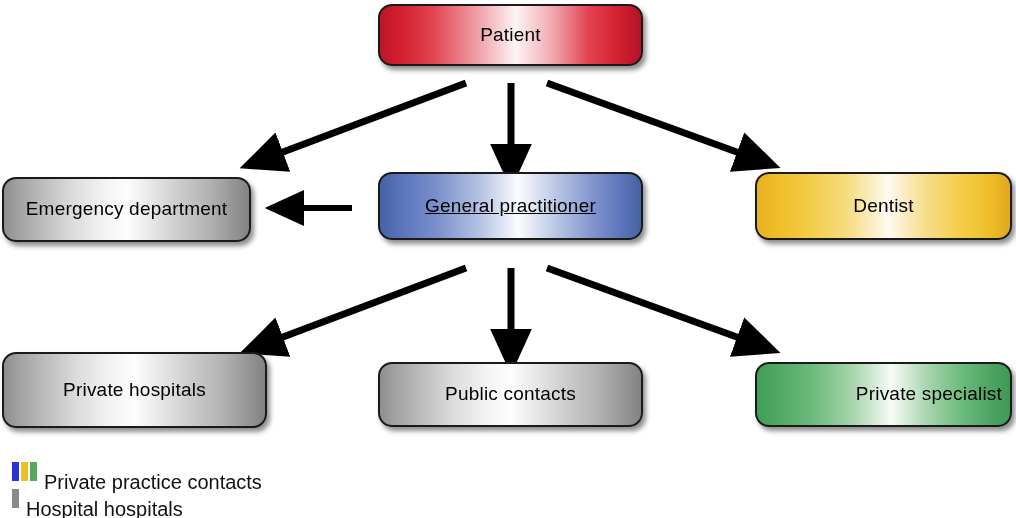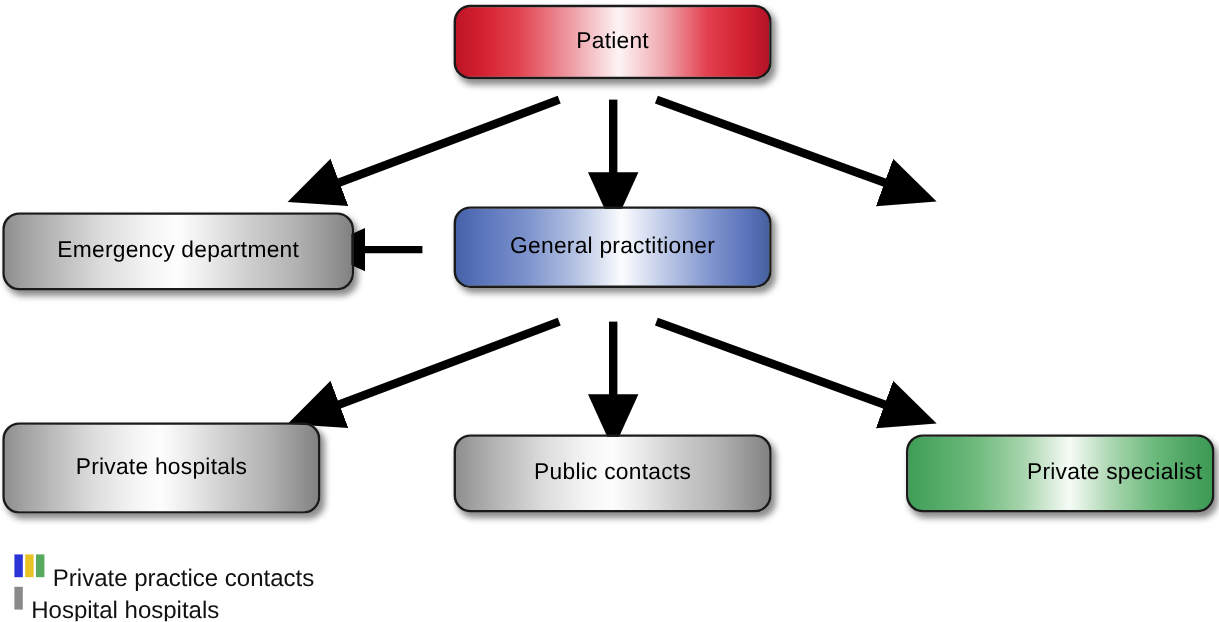--- a/index.html
+++ b/index.html
@@ -138,28 +138,31 @@
 
     <line x1="511" y1="268" x2="511" y2="337" stroke="#000000" stroke-width="7" marker-end="url(#ah)"></line>
 
     <line x1="547" y1="268" x2="745" y2="340" stroke="#000000" stroke-width="7" marker-end="url(#ah)"></line>
   </svg>
 
   <div class="node fill-red" style="left:378px; top:4px; width:265px; height:62px;">
     <span class="node-label">Patient</span>
   </div>
 
-  <div class="node fill-gray" style="left:2px; top:177px; width:293px; height:65px;">
+  <div class="node fill-gray" style="left:2px; top:177px; width:249px; height:65px;">
     <span class="node-label">Emergency department</span>
   </div>
 
-  <div class="node fill-blue" style="left:378px; top:172px; width:265px; height:68px;">
+  <div class="node fill-blue" style="left:378px; top:172px; width:265px; height:68px;text-decoration:underline;">
     <span class="node-label">General practitioner</span>
   </div>
 
+  <div class="node fill-gold" style="left:755px; top:172px; width:257px; height:68px;">
+    <span class="node-label">Dentist</span>
+  </div>
 
   <div class="node fill-gray" style="left:2px; top:352px; width:265px; height:76px;">
     <span class="node-label">Private hospitals</span>
   </div>
 
   <div class="node fill-gray" style="left:378px; top:362px; width:265px; height:65px;">
     <span class="node-label">Public contacts</span>
   </div>
 
   <div class="node fill-green" style="left:755px; top:362px; width:257px; height:65px;justify-content:flex-end;">

